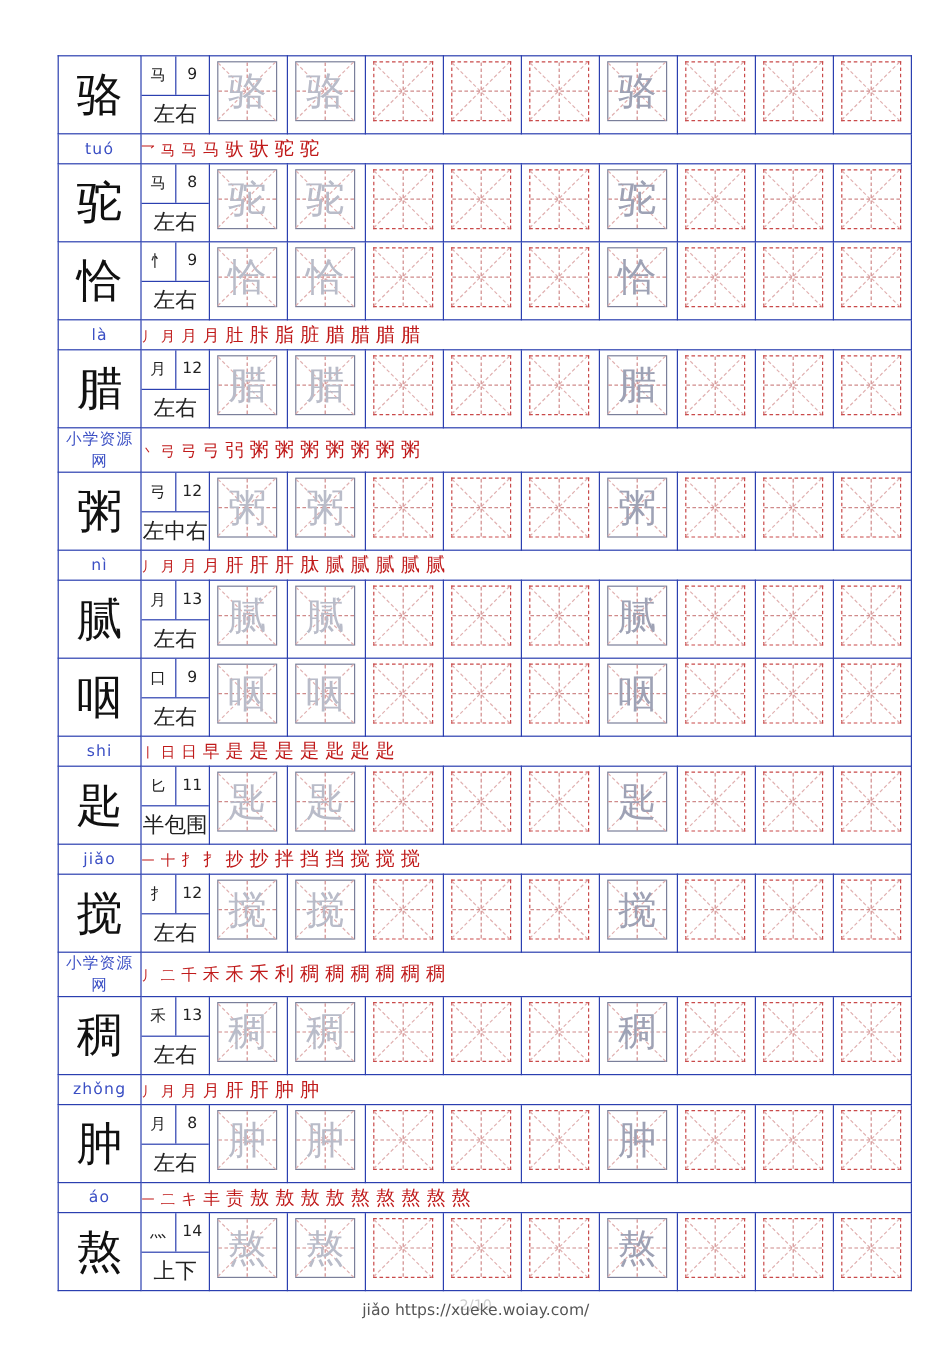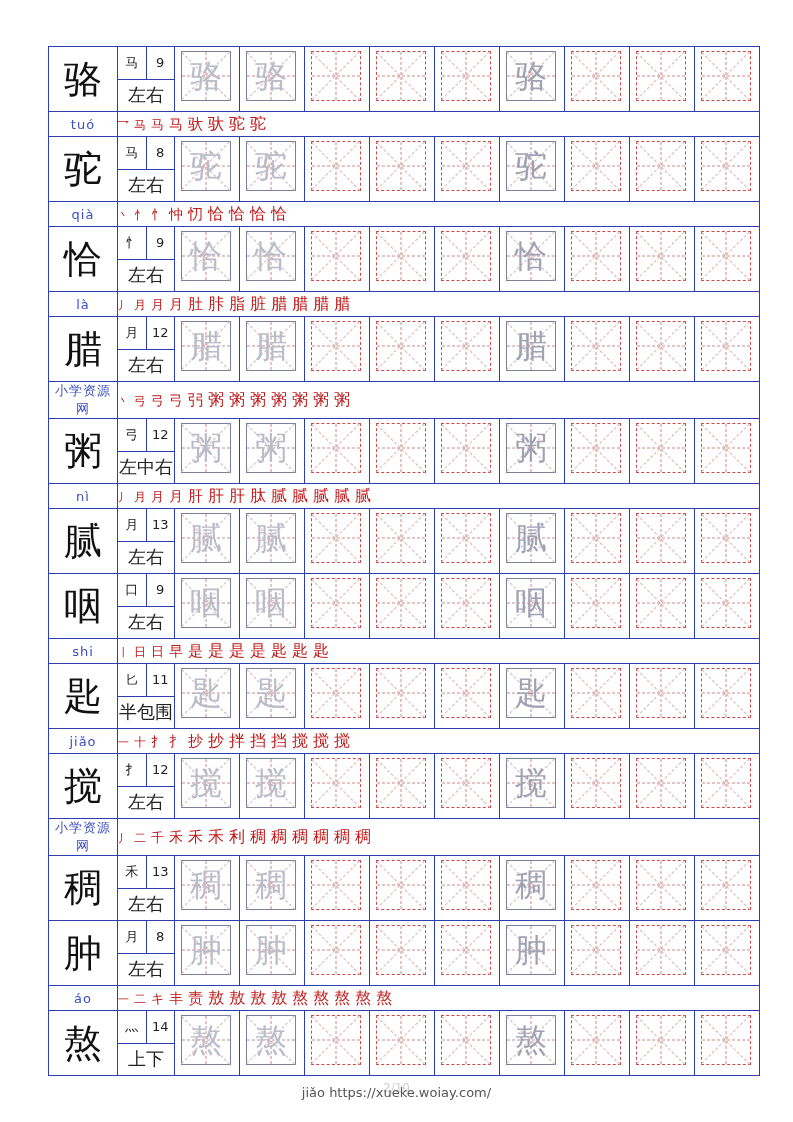--- a/index.html
+++ b/index.html
@@ -327,24 +327,20 @@
           </td>
           <td class="cell">
             <div class="box dashed">
               <div class="diag1"></div>
               <div class="diag2"></div>
               <div class="cross-v"></div>
               <div class="cross-h"></div>
             </div>
           </td>
         </tr>
-        <tr class="stroke-row">
-          <td class="pinyin">qià</td>
-          <td class="strokes" colspan="10"><span style="font-size: 11px;">丶</span><span style="font-size: 12px;">忄</span><span style="font-size: 13px;">忄</span><span style="font-size: 14px;">忡</span><span style="font-size: 15px;">忉</span><span style="font-size: 16px;">恰</span><span style="font-size: 16px;">恰</span><span style="font-size: 16px;">恰</span><span style="font-size: 16px;">恰</span></td>
-        </tr>
         <tr class="char-row">
           <td class="bigchar">恰</td>
           <td class="meta">
             <div class="meta-inner">
               <div class="meta-top">
                 <div class="meta-rad">忄</div>
                 <div class="meta-cnt">9</div>
               </div>
               <div class="meta-bot">左右</div>
             </div>
@@ -1050,20 +1046,24 @@
             </div>
           </td>
           <td class="cell">
             <div class="box dashed">
               <div class="diag1"></div>
               <div class="diag2"></div>
               <div class="cross-v"></div>
               <div class="cross-h"></div>
             </div>
           </td>
+        </tr>
+        <tr class="stroke-row">
+          <td class="pinyin">zhǒng</td>
+          <td class="strokes" colspan="10"><span style="font-size: 11px;">丿</span><span style="font-size: 12px;">月</span><span style="font-size: 13px;">月</span><span style="font-size: 14px;">月</span><span style="font-size: 15px;">肝</span><span style="font-size: 16px;">肝</span><span style="font-size: 16px;">肿</span><span style="font-size: 16px;">肿</span></td>
         </tr>
         <tr class="char-row">
           <td class="bigchar">肿</td>
           <td class="meta">
             <div class="meta-inner">
               <div class="meta-top">
                 <div class="meta-rad">月</div>
                 <div class="meta-cnt">8</div>
               </div>
               <div class="meta-bot">左右</div>

